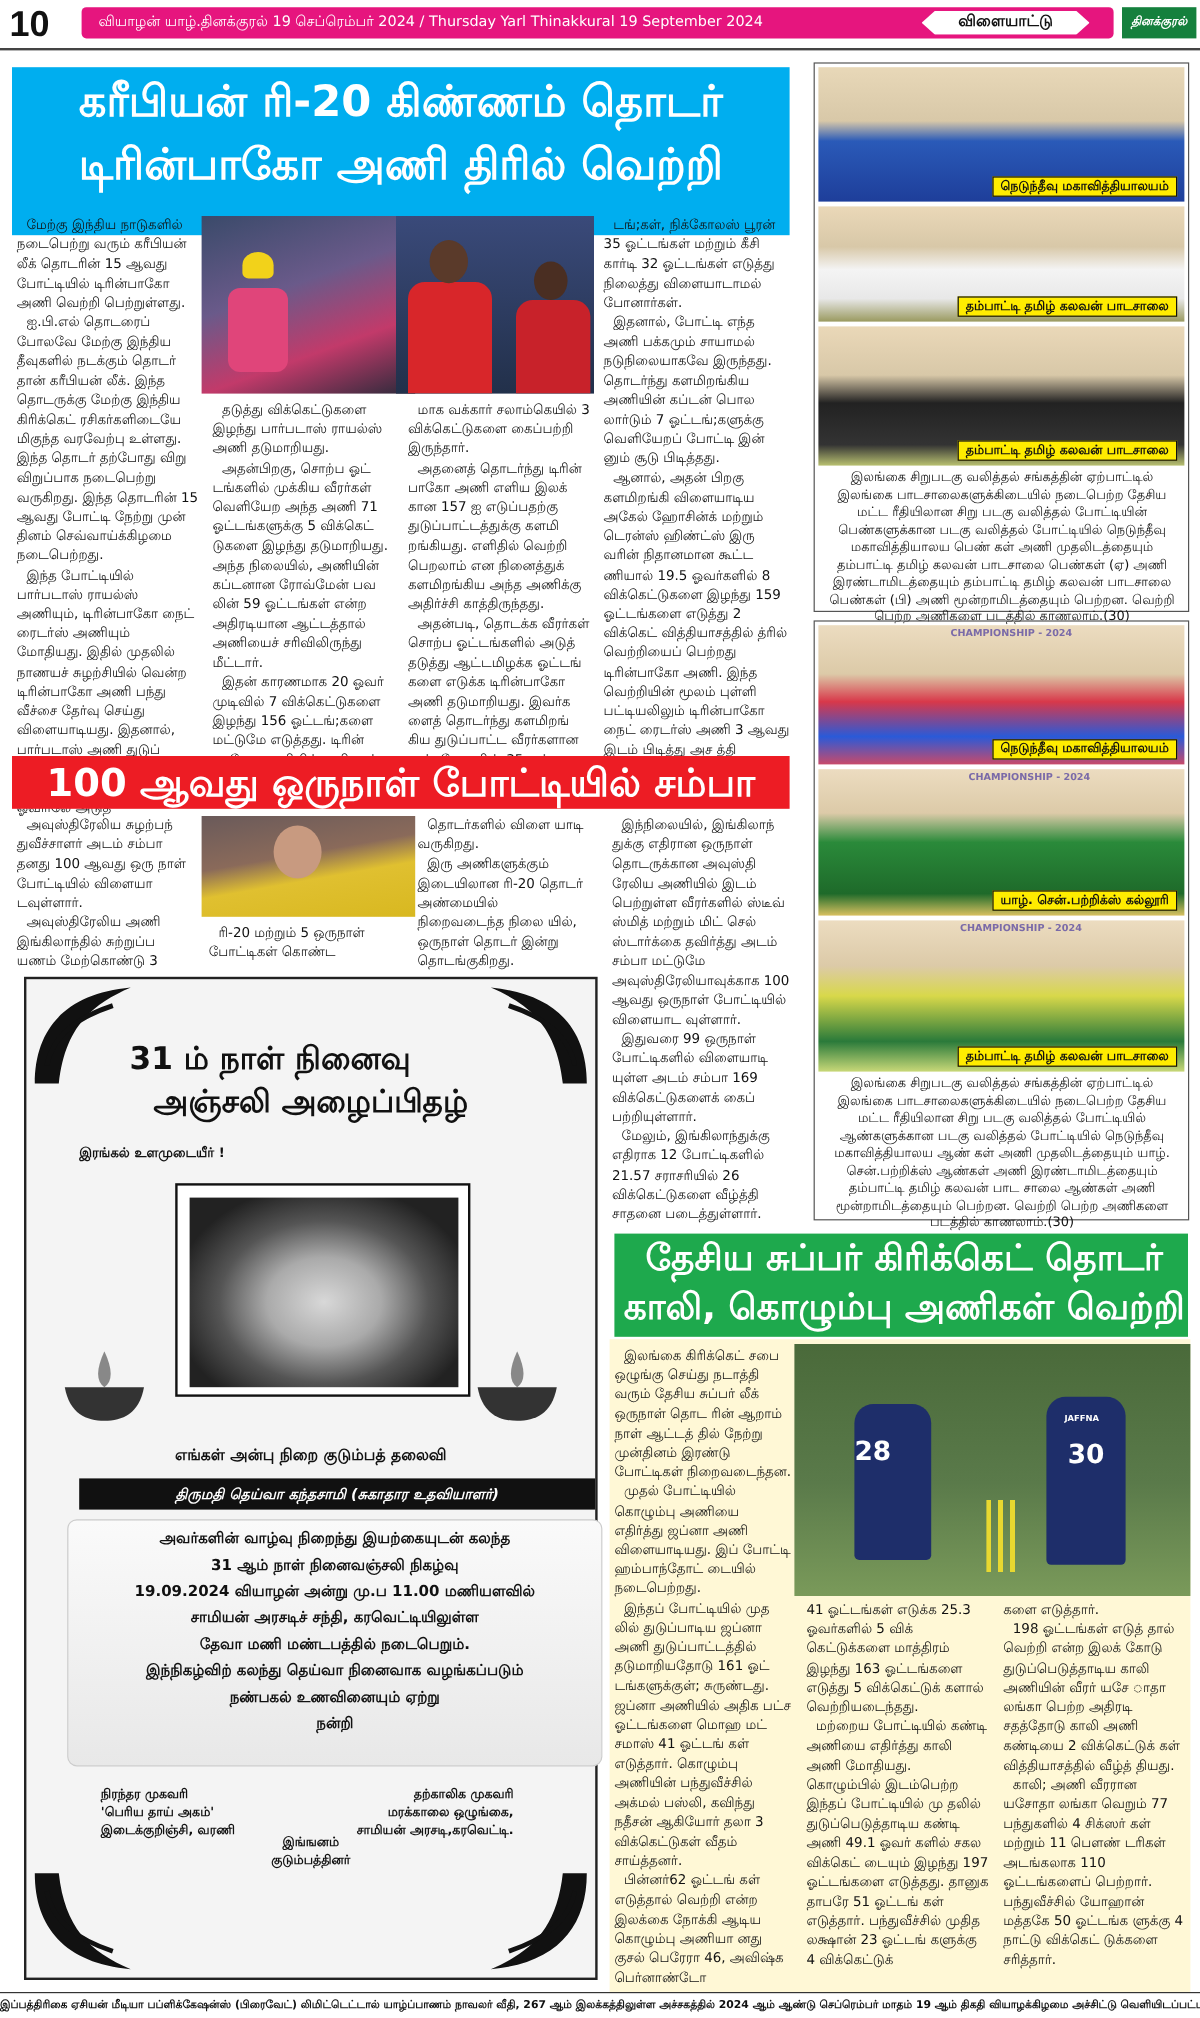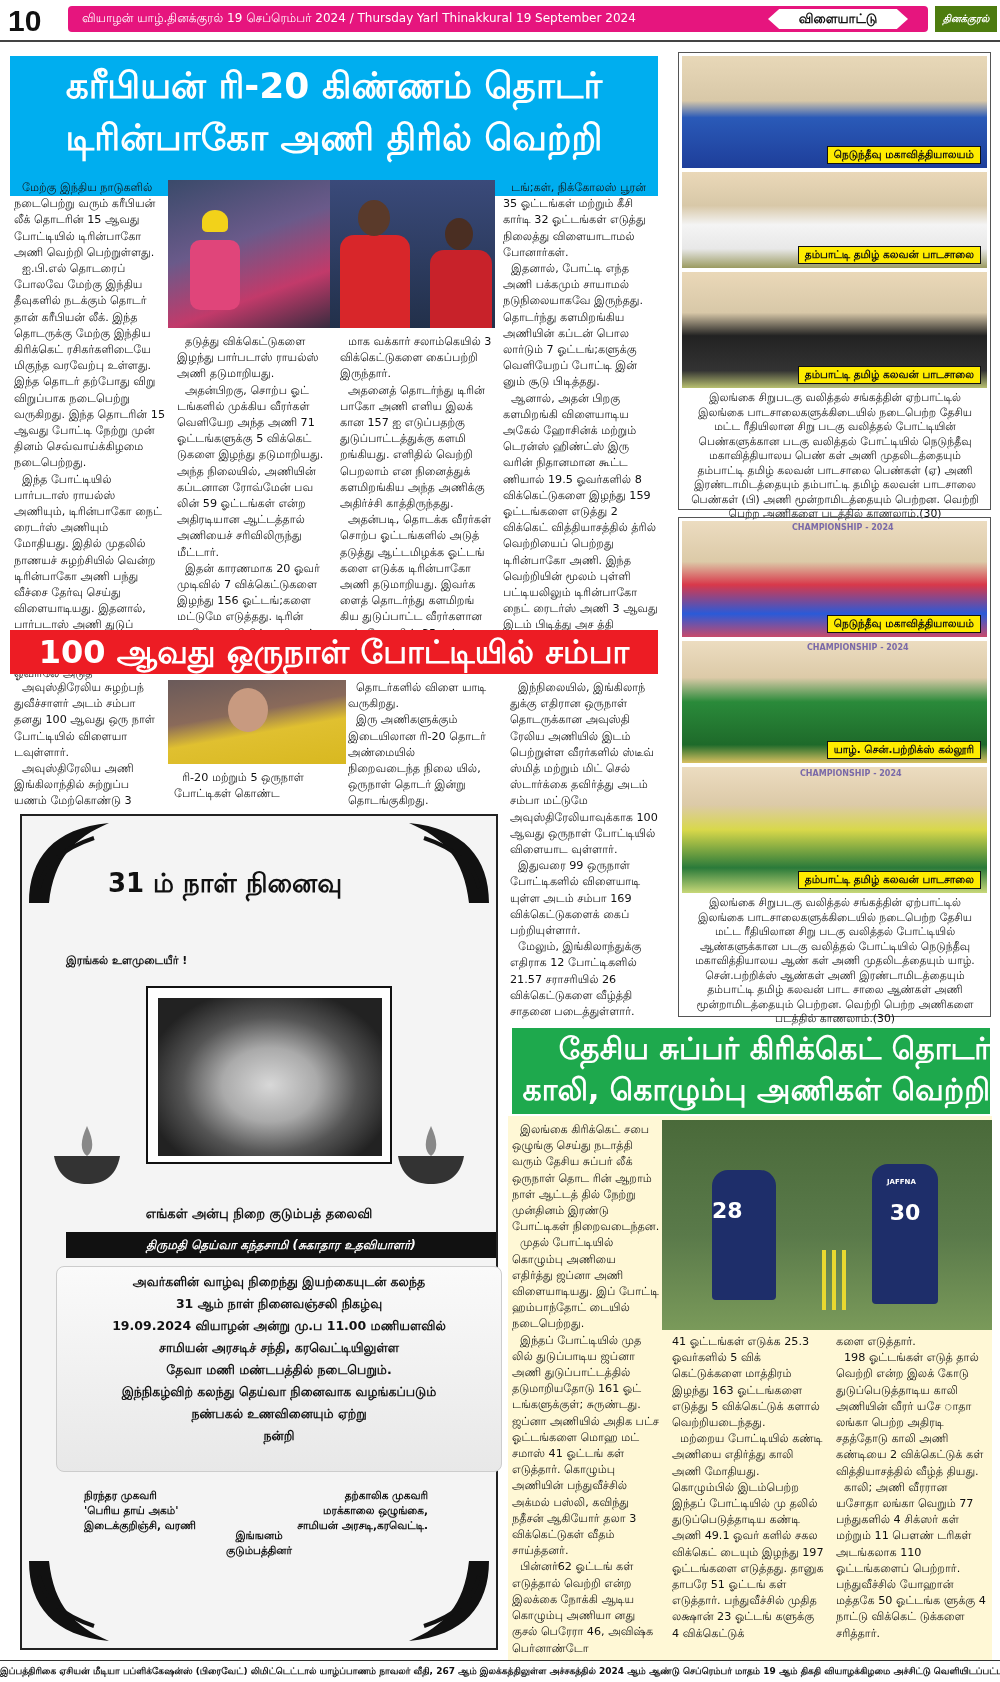--- a/index.html
+++ b/index.html
@@ -4,26 +4,26 @@
 <style>
 *{box-sizing:border-box;margin:0;padding:0}
 body{width:1000px;height:1682px;background:#fff;font-family:"DejaVu Sans",sans-serif;color:#111;position:relative;overflow:hidden}
 .abs{position:absolute}
 
 #hdr{left:0;top:0;width:1000px;height:42px;border-bottom:2px solid #444}
 #pgno{left:8px;top:4px;font:bold 30px "Liberation Sans",sans-serif;color:#111}
 #hdrbar{left:68px;top:6px;width:860px;height:26px;background:#e6157e;border-radius:4px}
 #hdrtxt{left:14px;top:5px;font-size:12px;color:#fff;white-space:nowrap}
 #sect{left:700px;top:3px;width:140px;height:20px;background:#fff;color:#111;font-weight:bold;font-size:13px;text-align:center;line-height:20px;clip-path:polygon(8% 0,92% 0,100% 50%,92% 100%,8% 100%,0 50%)}
-#logo{left:935px;top:6px;width:62px;height:26px;background:#4d7c0f;color:#fff;font-size:10px;font-weight:bold;line-height:26px;text-align:center;font-style:italic}
+#logo{left:935px;top:6px;width:62px;height:26px;background:#15803d;color:#fff;font-size:10px;font-weight:bold;line-height:26px;text-align:center;font-style:italic}
 
 .hl{color:#fff;font-weight:bold;text-align:center;font-family:"DejaVu Sans",sans-serif}
 #hl1{left:10px;top:56px;width:648px;height:140px;background:#00aeef;font-size:36px;line-height:52px;padding-top:4px}
 #hl2{left:10px;top:630px;width:648px;height:44px;background:#ed1c24;font-size:32px;line-height:44px}
-#hl3{left:512px;top:1028px;width:478px;height:86px;background:#1ea94d;font-size:30px;line-height:41px;text-align:right;padding-left:5px}
+#hl3{left:512px;top:1028px;width:478px;height:86px;background:#1ea94d;font-size:30px;line-height:41px;text-align:center;padding-left:5px}
 .col{font-size:11.2px;line-height:16.2px;color:#111}
 .col p{text-indent:8px}
 .img{background:#555;overflow:hidden}
 .cap{background:#ffec00;color:#111;font-size:10.5px;font-weight:bold;padding:1px 6px;border:1px solid #111;position:absolute;right:6px;bottom:4px}
 .pcap{font-size:10.8px;line-height:14.5px;text-align:center;color:#111}
 .box{border:1px solid #555}
 
 #obit{left:20px;top:814px;width:478px;height:836px;border:2px solid #222;background:#f4f4f4}
 .orn{position:absolute;width:90px;height:90px}
 .obt{font-weight:bold;text-align:center;color:#111}
@@ -139,20 +139,21 @@
   <svg class="orn" style="left:2px;bottom:2px;transform:scaleY(-1)" viewBox="0 0 90 90">
       <path d="M5 85 C5 40 30 10 85 5 C50 20 30 40 25 85 Z" fill="#111"></path>
       <path d="M15 70 C20 45 40 30 70 20" stroke="#111" stroke-width="4" fill="none"></path>
     </svg>
   <svg class="orn" style="right:2px;bottom:2px;transform:scale(-1,-1)" viewBox="0 0 90 90">
       <path d="M5 85 C5 40 30 10 85 5 C50 20 30 40 25 85 Z" fill="#111"></path>
       <path d="M15 70 C20 45 40 30 70 20" stroke="#111" stroke-width="4" fill="none"></path>
     </svg>
 
   <div class="abs obt" style="left:0;top:52px;width:406px;font-size:26px">31 ம் நாள் நினைவு</div>
+  <div class="abs obt" style="left:0;top:88px;width:474px;font-size:26px">அஞ்சலி அழைப்பிதழ்</div>
   <div class="abs" style="left:44px;top:138px;font-size:11px;font-weight:bold">இரங்கல் உளமுடையீர் !</div>
 
   <div class="abs" style="left:124px;top:170px;width:246px;height:178px;border:2px solid #111;background:#fff">
     <div class="abs" style="left:10px;top:10px;width:224px;height:158px;background:radial-gradient(ellipse at 50% 55%,#d8d8d8 0%,#aaa 30%,#555 55%,#222 80%)"></div>
   </div>
   <svg class="abs" style="left:30px;top:310px" width="70" height="60" viewBox="0 0 70 60">
       <path d="M35 0 C28 15 28 25 35 30 C42 25 42 15 35 0Z" fill="#888"></path>
       <path d="M2 30 L68 30 C64 52 50 58 35 58 C20 58 6 52 2 30Z" fill="#333"></path>
     </svg>
   <svg class="abs" style="right:30px;top:310px" width="70" height="60" viewBox="0 0 70 60">

